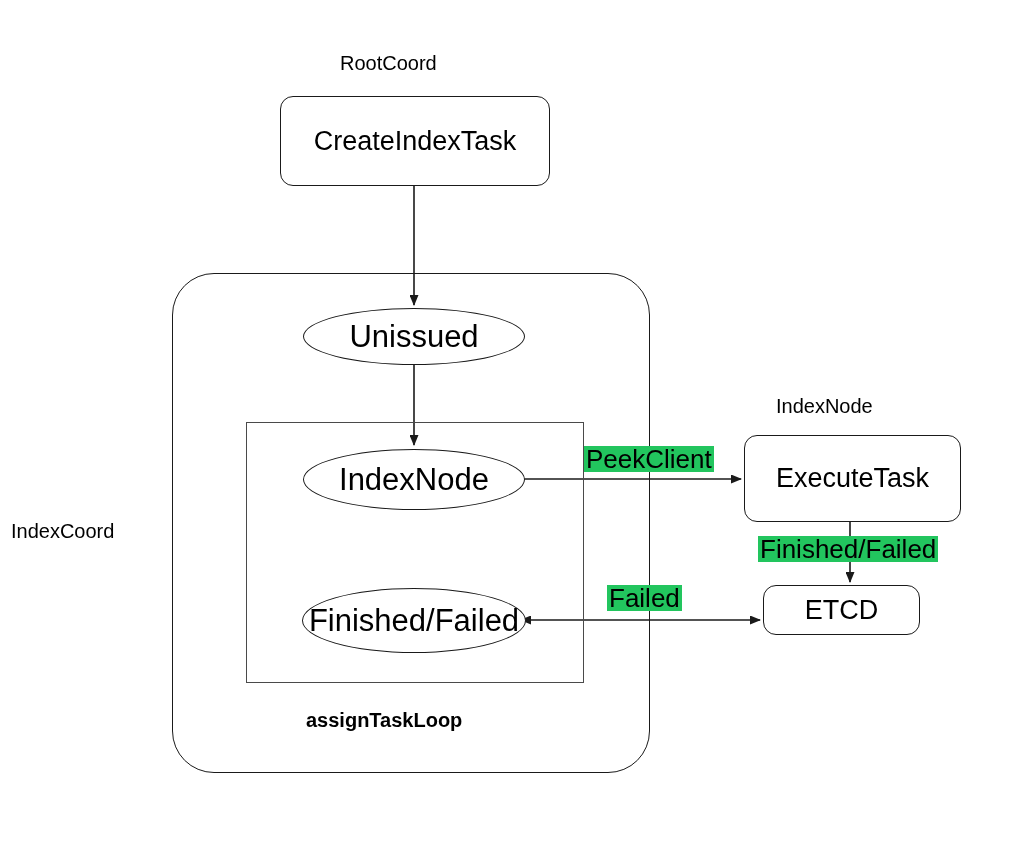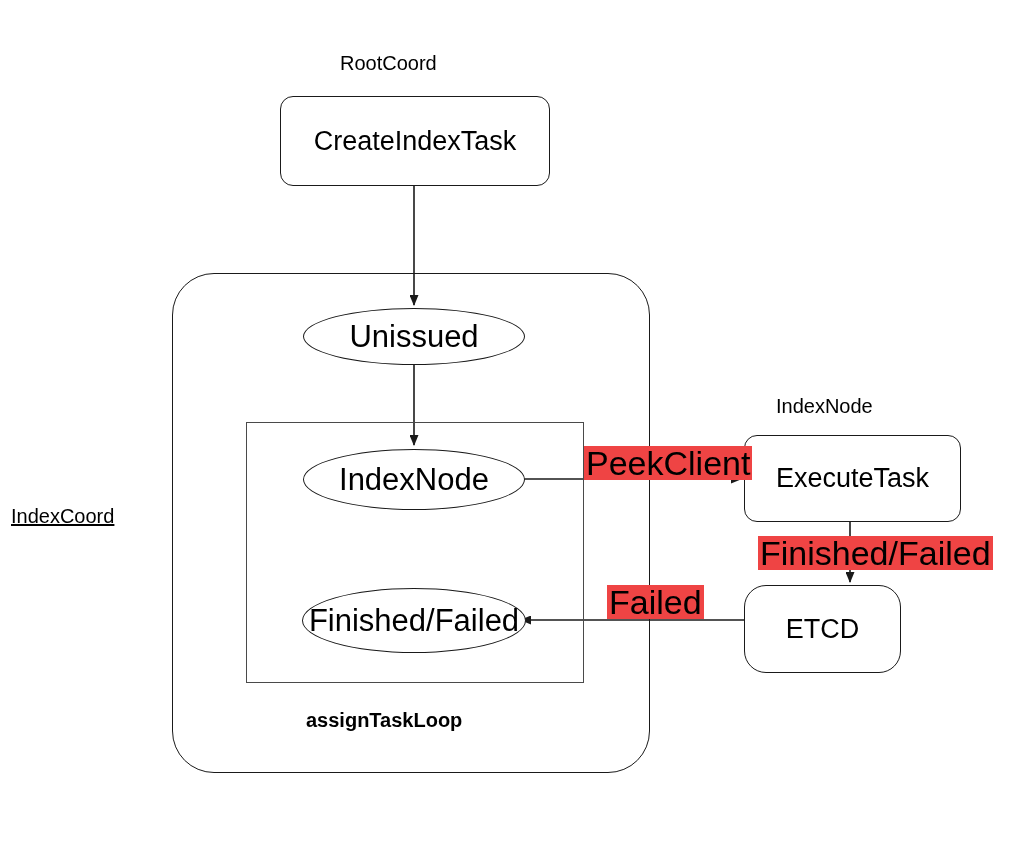--- a/index.html
+++ b/index.html
@@ -67,24 +67,24 @@
   .free-label {
     position: absolute;
     font-size: 20px;
     color: #000000;
     white-space: nowrap;
     background: transparent;
     line-height: 1;
   }
   .edge-label {
     position: absolute;
-    font-size: 34px;
+    font-size: 26px;
     color: #000000;
     white-space: nowrap;
-    background: #ef4444;
+    background: #22c55e;
     line-height: 1;
     padding: 0 2px;
     text-align: center;
   }
 </style>
 </head>
 <body>
 
 <div id="canvas">
 
@@ -118,21 +118,21 @@
       <line x1="530" y1="620" x2="760" y2="620" stroke="#1a1a1a" stroke-width="1.6" marker-end="url(#arrowEnd)" marker-start="url(#arrowStart)"></line>
     </g>
   </svg>
 
   <div class="container-round" style="left:172px; top:273px; width:478px; height:500px;"></div>
 
   <div class="container-rect" style="left:246px; top:422px; width:338px; height:261px;"></div>
 
   <div class="free-label" style="left:340px; top:53px;">RootCoord</div>
 
-  <div class="free-label" style="left:11px; top:506px;text-decoration:underline;">IndexCoord</div>
+  <div class="free-label" style="left:11px; top:521px;">IndexCoord</div>
 
   <div class="free-label" style="left:776px; top:396px;">IndexNode</div>
 
   <div class="free-label" style="left:306px; top:710px;font-weight:bold;">assignTaskLoop</div>
 
   <div class="node rbox" style="left:280px; top:96px; width:270px; height:90px;">
     <span>CreateIndexTask</span>
   </div>
 
   <div class="node ellipse" style="left:303px; top:308px; width:222px; height:57px;">
@@ -144,21 +144,21 @@
   </div>
 
   <div class="node ellipse" style="left:302px; top:588px; width:224px; height:65px;">
     <span>Finished/Failed</span>
   </div>
 
   <div class="node rbox" style="left:744px; top:435px; width:217px; height:87px;">
     <span>ExecuteTask</span>
   </div>
 
-  <div class="node rbox" style="left:744px; top:585px; width:157px; height:88px;border-radius:22px;">
+  <div class="node rbox" style="left:763px; top:585px; width:157px; height:50px;">
     <span>ETCD</span>
   </div>
 
   <div class="edge-label" style="left:584px; top:446px;">PeekClient</div>
 
   <div class="edge-label" style="left:758px; top:536px;">Finished/Failed</div>
 
   <div class="edge-label" style="left:607px; top:585px;">Failed</div>
 
 </div>

